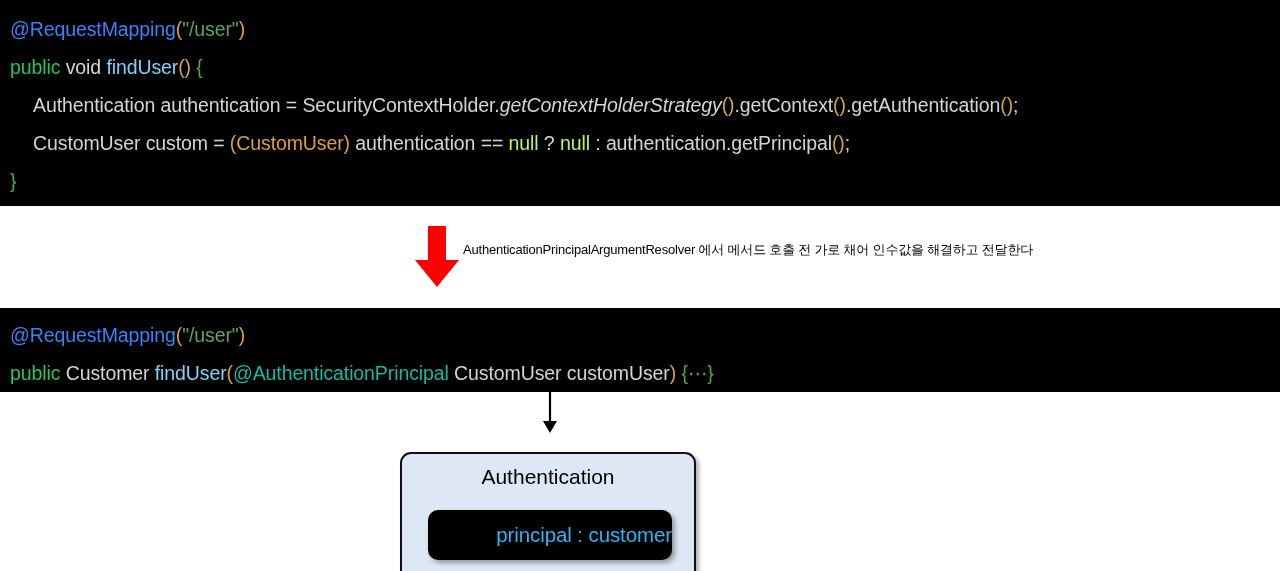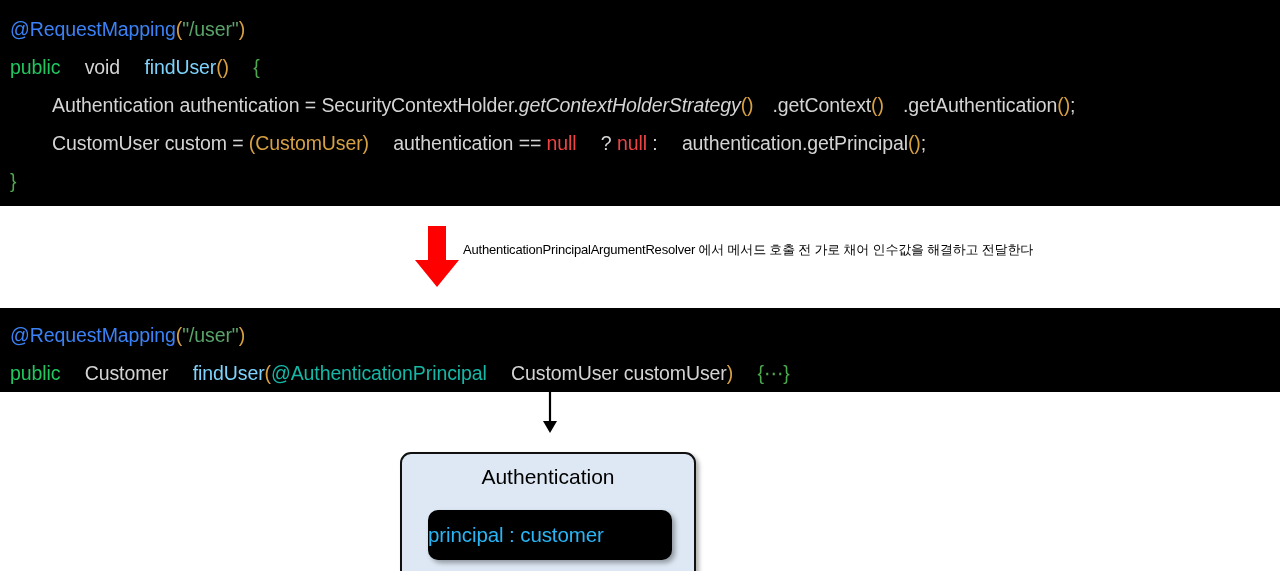--- a/index.html
+++ b/index.html
@@ -45,25 +45,25 @@
   .indent-1 { padding-left: 23px; }
 
   
   .tok-annotation { color: #3b82f6; }
   .tok-keyword    { color: #22c55e; }
   .tok-type       { color: #d4d4d4; }
   .tok-method     { color: #7dd3fc; }
   .tok-paren      { color: #d7a043; }
   .tok-brace      { color: #4ea84e; }
   .tok-string     { color: #5aa36a; }
-  .tok-null       { color: #ef4444; }
+  .tok-null       { color: #bef264; }
   .tok-cast       { color: #d7a043; }
   .tok-anno-param { color: #14b8a6; }
   .tok-italic     { font-style: italic; color: #d4d4d4; }
-  .tok-plain      { color: #d4d4d4; margin-left: 19px; }
+  .tok-plain      { color: #d4d4d4; }
   .tok-punct      { color: #d4d4d4; }
   .tok-ellipsis   { color: #4ea84e; }
 
   
   #middle-band {
     position: absolute;
     left: 0;
     top: 206px;
     width: 1280px;
     height: 102px;
@@ -125,21 +125,21 @@
     left: 26px;
     top: 56px;
     width: 244px;
     height: 50px;
     background: #000000;
     border-radius: 10px;
     box-sizing: border-box;
     box-shadow: 3px 3px 5px rgba(0,0,0,0.35);
     display: flex;
     align-items: center;
-    justify-content: flex-start;
+    justify-content: flex-end;
   }
   #principal-chip-text {
     color: #29b6f6;
     font-size: 20.5px;
     letter-spacing: -0.1px;
   }
 </style>
 </head>
 <body>
 

